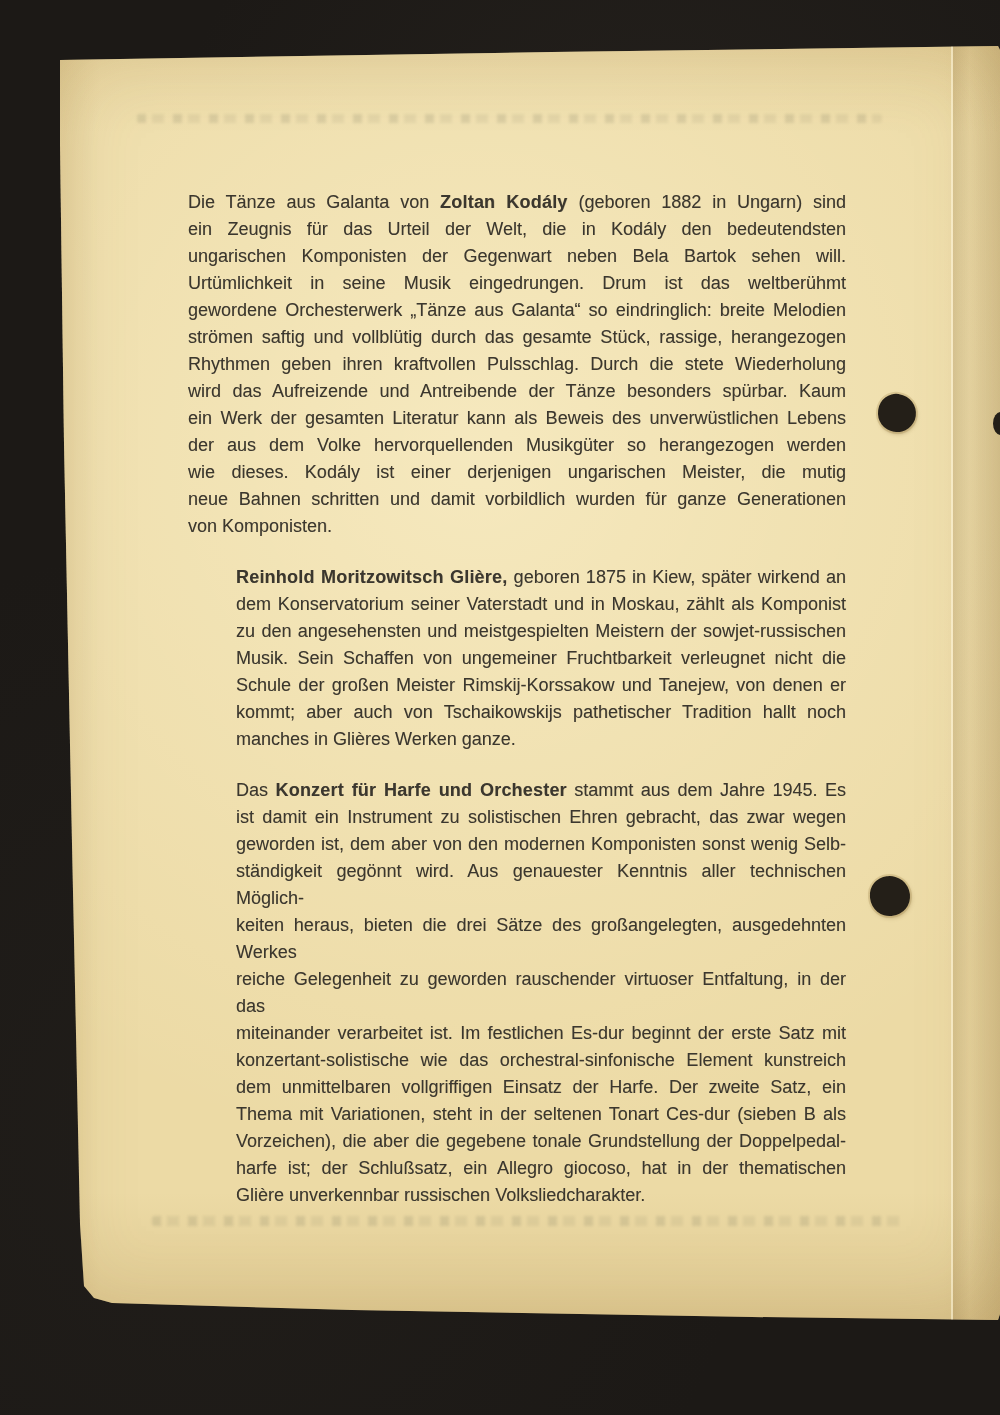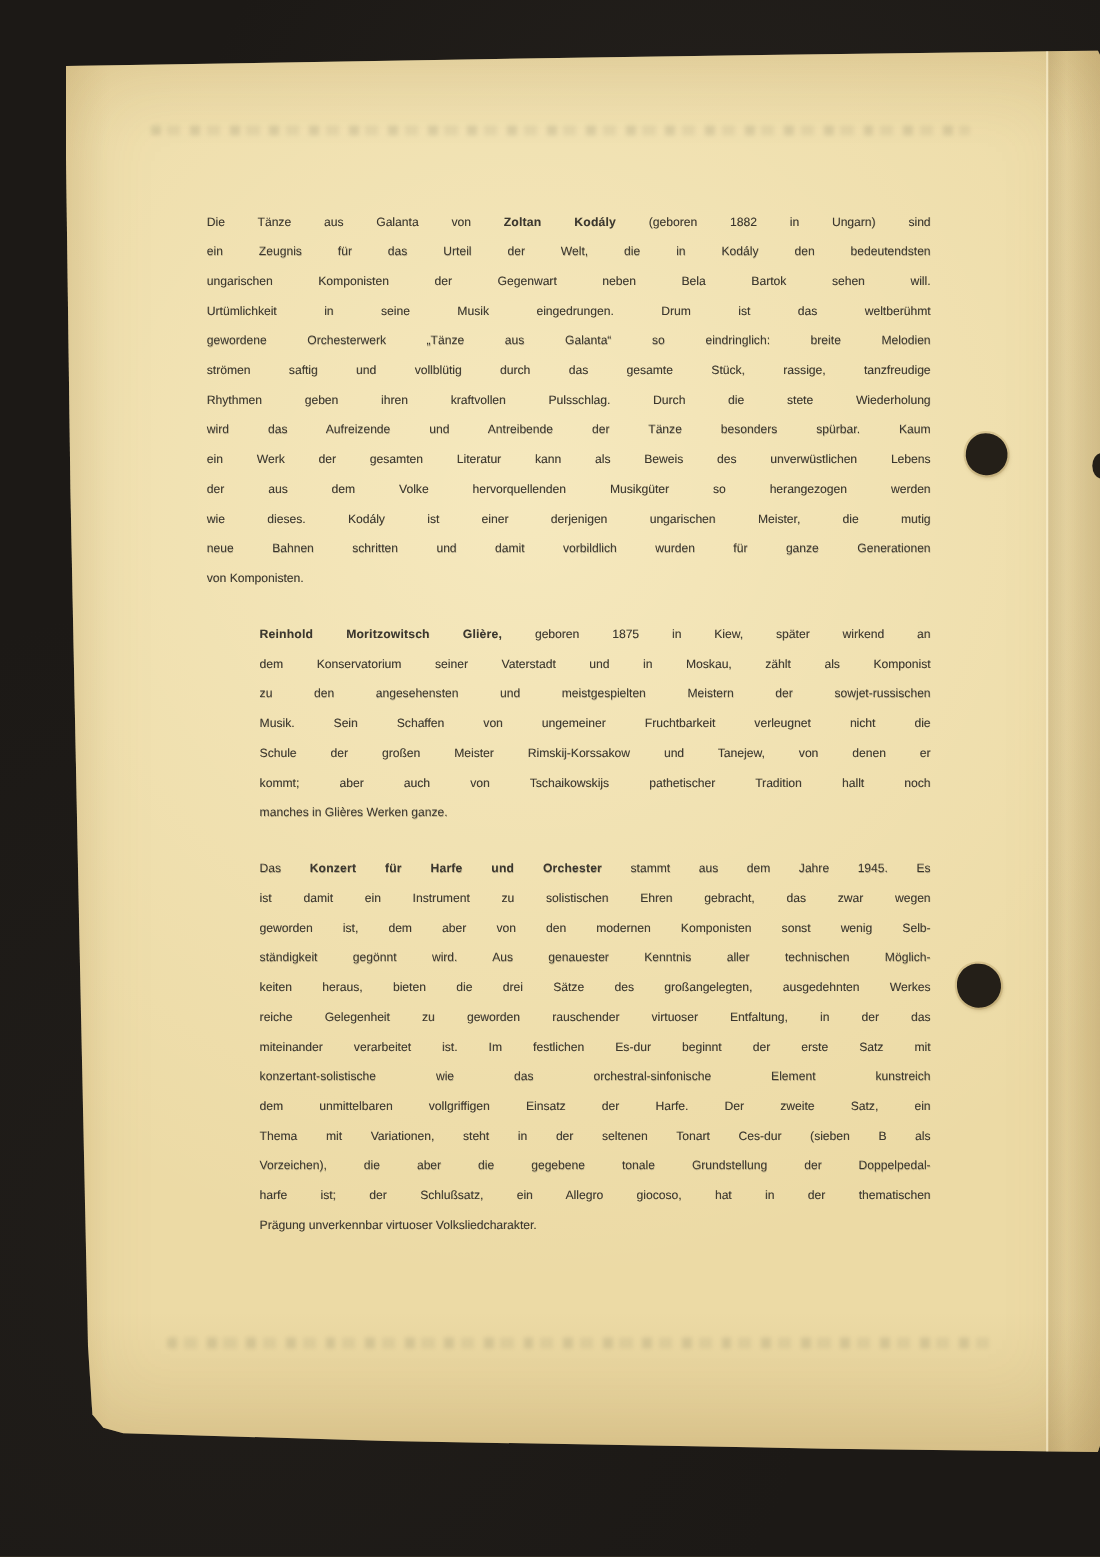--- a/index.html
+++ b/index.html
@@ -38,21 +38,21 @@
     background:#241f18;border-radius:50%;}
   
   .ghost{position:absolute;filter:blur(1.8px);opacity:.28;border-radius:3px;
     background:
      repeating-linear-gradient(90deg, rgba(92,96,74,.55) 0 9px, rgba(92,96,74,0) 9px 15px,
        rgba(92,96,74,.32) 15px 27px, rgba(92,96,74,0) 27px 36px);}
   .ghost-top{left:85px;top:70px;width:745px;height:9px;}
   .ghost-bottom{left:100px;top:1172px;width:755px;height:10px;}
   
   .textblock{position:absolute;left:136px;top:145px;width:658px;
-    color:#3b372e;font-size:11px;line-height:27px;
+    color:#3b372e;font-size:18px;line-height:27px;
     text-shadow:.3px .3px 0 rgba(58,54,46,.30);}
   .paragraph{margin:0 0 0 0;}
   .paragraph + .paragraph{margin-top:24px;margin-left:48px;}
   .line{text-align:justify;text-align-last:justify;}
   .line.last{text-align-last:left;}
   .line b{font-weight:700;letter-spacing:.2px;}
   
   .bar{position:absolute;left:0;right:0;top:1444px;height:61px;
     background:linear-gradient(180deg,#989898,#898989);}
   .slub{position:absolute;left:13px;top:4px;display:flex;align-items:flex-start;}
@@ -74,21 +74,21 @@
 
   <div class="page">
     <div class="ghost ghost-top"></div>
     <div class="textblock" id="textblock">
         <div class="paragraph">
           <div class="line">Die Tänze aus Galanta von <b>Zoltan Kodály</b> (geboren 1882 in Ungarn) sind</div>
           <div class="line">ein Zeugnis für das Urteil der Welt, die in Kodály den bedeutendsten</div>
           <div class="line">ungarischen Komponisten der Gegenwart neben Bela Bartok sehen will.</div>
           <div class="line">Urtümlichkeit in seine Musik eingedrungen. Drum ist das weltberühmt</div>
           <div class="line">gewordene Orchesterwerk „Tänze aus Galanta“ so eindringlich: breite Melodien</div>
-          <div class="line">strömen saftig und vollblütig durch das gesamte Stück, rassige, tanzfreudige</div>
+          <div class="line">strömen saftig und vollblütig durch das gesamte Stück, rassige, herangezogen</div>
           <div class="line">Rhythmen geben ihren kraftvollen Pulsschlag. Durch die stete Wiederholung</div>
           <div class="line">wird das Aufreizende und Antreibende der Tänze besonders spürbar. Kaum</div>
           <div class="line">ein Werk der gesamten Literatur kann als Beweis des unverwüstlichen Lebens</div>
           <div class="line">der aus dem Volke hervorquellenden Musikgüter so herangezogen werden</div>
           <div class="line">wie dieses. Kodály ist einer derjenigen ungarischen Meister, die mutig</div>
           <div class="line">neue Bahnen schritten und damit vorbildlich wurden für ganze Generationen</div>
           <div class="line last">von Komponisten.</div>
         </div>
         <div class="paragraph">
           <div class="line"><b>Reinhold Moritzowitsch Glière,</b> geboren 1875 in Kiew, später wirkend an</div>
@@ -105,21 +105,21 @@
           <div class="line">geworden ist, dem aber von den modernen Komponisten sonst wenig Selb-</div>
           <div class="line">ständigkeit gegönnt wird. Aus genauester Kenntnis aller technischen Möglich-</div>
           <div class="line">keiten heraus, bieten die drei Sätze des großangelegten, ausgedehnten Werkes</div>
           <div class="line">reiche Gelegenheit zu geworden rauschender virtuoser Entfaltung, in der das</div>
           <div class="line">miteinander verarbeitet ist. Im festlichen Es-dur beginnt der erste Satz mit</div>
           <div class="line">konzertant-solistische wie das orchestral-sinfonische Element kunstreich</div>
           <div class="line">dem unmittelbaren vollgriffigen Einsatz der Harfe. Der zweite Satz, ein</div>
           <div class="line">Thema mit Variationen, steht in der seltenen Tonart Ces-dur (sieben B als</div>
           <div class="line">Vorzeichen), die aber die gegebene tonale Grundstellung der Doppelpedal-</div>
           <div class="line">harfe ist; der Schlußsatz, ein Allegro giocoso, hat in der thematischen</div>
-          <div class="line last">Prägung unverkennbar virtuoser Volksliedcharakter.</div>
+          <div class="line last">Glière unverkennbar russischen Volksliedcharakter.</div>
         </div>
       </div>
     <div class="ghost ghost-bottom"></div>
     <div class="crease"></div>
     <div class="fold-shade"></div>
     <div class="hole hole-1"></div>
     <div class="hole hole-2"></div>
     <div class="hole-edge"></div>
   </div>
 

